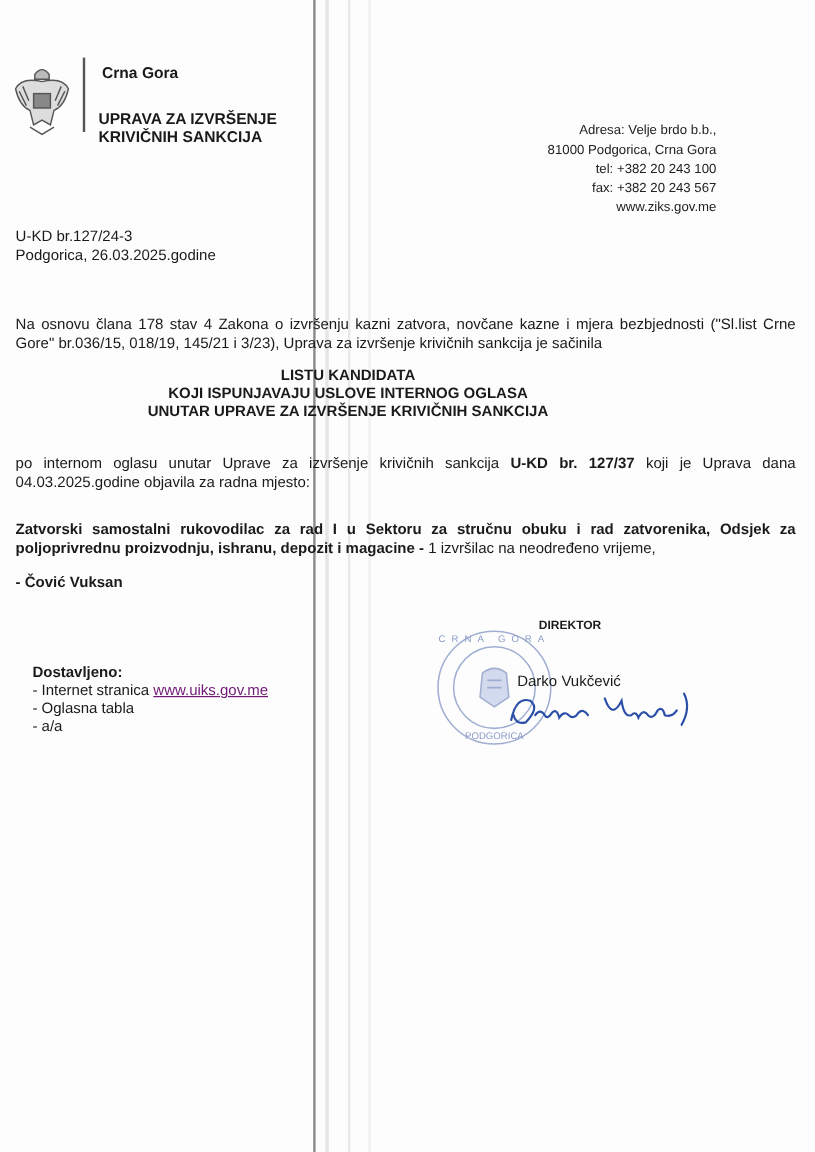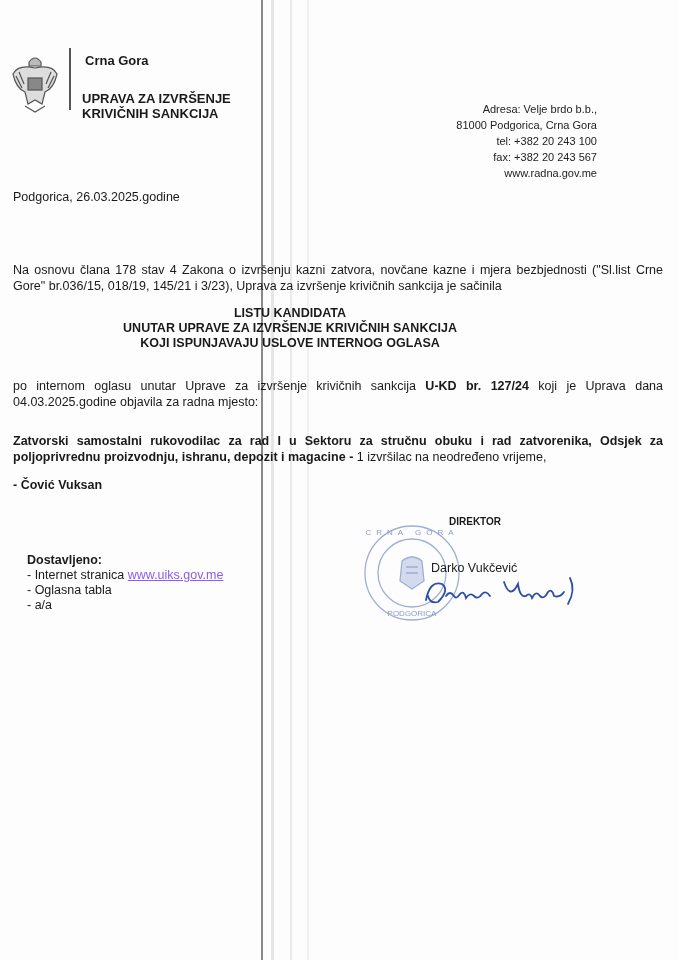--- a/index.html
+++ b/index.html
@@ -27,21 +27,21 @@
     .para { position: absolute; left: 13px; width: 650px; font-size: 12.5px; line-height: 16px; text-align: justify; }
     .p1 { top: 262px; }
     .title { position: absolute; left: 0; width: 580px; top: 306px; text-align: center; font-weight: bold; font-size: 12.5px; line-height: 15px; }
     .p2 { top: 378px; }
     .p3 { top: 433px; }
     .bold { font-weight: bold; }
     .candidate { position: absolute; left: 13px; top: 478px; font-size: 12.5px; font-weight: bold; }
 
     .dist { position: absolute; left: 15px; top: 553px; font-size: 12.5px; line-height: 15px; margin-left: 12px; }
     .dist .head { font-weight: bold; }
-    .dist a { color: #8b5cf6; text-decoration: underline; }
+    .dist a { color: #701a75; text-decoration: underline; }
 
     .stamp { position: absolute; left: 362px; top: 523px; width: 100px; height: 100px; }
     .director { position: absolute; left: 449px; top: 516px; font-size: 10px; font-weight: bold; }
     .director-name { position: absolute; left: 431px; top: 561px; font-size: 12.5px; }
     .signature { position: absolute; left: 420px; top: 570px; width: 160px; height: 40px; }
   </style>
 </head>
 <body>
 
 <div class="artifact a1"></div>
@@ -63,36 +63,37 @@
 <div class="institution">
   <div>UPRAVA ZA IZVRŠENJE</div>
   <div>KRIVIČNIH SANKCIJA</div>
 </div>
 
 <div class="contact">
   <div>Adresa: Velje brdo b.b.,</div>
   <div>81000 Podgorica, Crna Gora</div>
   <div>tel: +382 20 243 100</div>
   <div>fax: +382 20 243 567</div>
-  <div>www.radna.gov.me</div>
+  <div>www.ziks.gov.me</div>
 </div>
 
 <div class="ref">
+  <div>U-KD br.127/24-3</div>
   <div>Podgorica, 26.03.2025.godine</div>
 </div>
 
 <div class="para p1">Na osnovu člana 178 stav 4 Zakona o izvršenju kazni zatvora, novčane kazne i mjera bezbjednosti ("Sl.list Crne Gore" br.036/15, 018/19, 145/21 i 3/23), Uprava za izvršenje krivičnih sankcija je sačinila</div>
 
 <div class="title">
   <div>LISTU KANDIDATA</div>
+  <div>KOJI ISPUNJAVAJU USLOVE INTERNOG OGLASA</div>
   <div>UNUTAR UPRAVE ZA IZVRŠENJE KRIVIČNIH SANKCIJA</div>
-  <div>KOJI ISPUNJAVAJU USLOVE INTERNOG OGLASA</div>
 </div>
 
-<div class="para p2"><span>po internom oglasu unutar Uprave za izvršenje krivičnih sankcija </span><span class="bold">U-KD br. 127/24</span><span> koji je Uprava dana 04.03.2025.godine objavila za radna mjesto:</span></div>
+<div class="para p2"><span>po internom oglasu unutar Uprave za izvršenje krivičnih sankcija </span><span class="bold">U-KD br. 127/37</span><span> koji je Uprava dana 04.03.2025.godine objavila za radna mjesto:</span></div>
 
 <div class="para p3"><span class="bold">Zatvorski samostalni rukovodilac za rad I u Sektoru za stručnu obuku i rad zatvorenika, Odsjek za poljoprivrednu proizvodnju, ishranu, depozit i magacine - </span><span>1 izvršilac  na neodređeno vrijeme,</span></div>
 
 <div class="candidate">- Čović Vuksan</div>
 
 <div class="dist">
   <div class="head">Dostavljeno:</div>
   <div><span>- Internet stranica </span><a>www.uiks.gov.me</a></div>
   <div>- Oglasna tabla</div>
   <div>- a/a</div>

